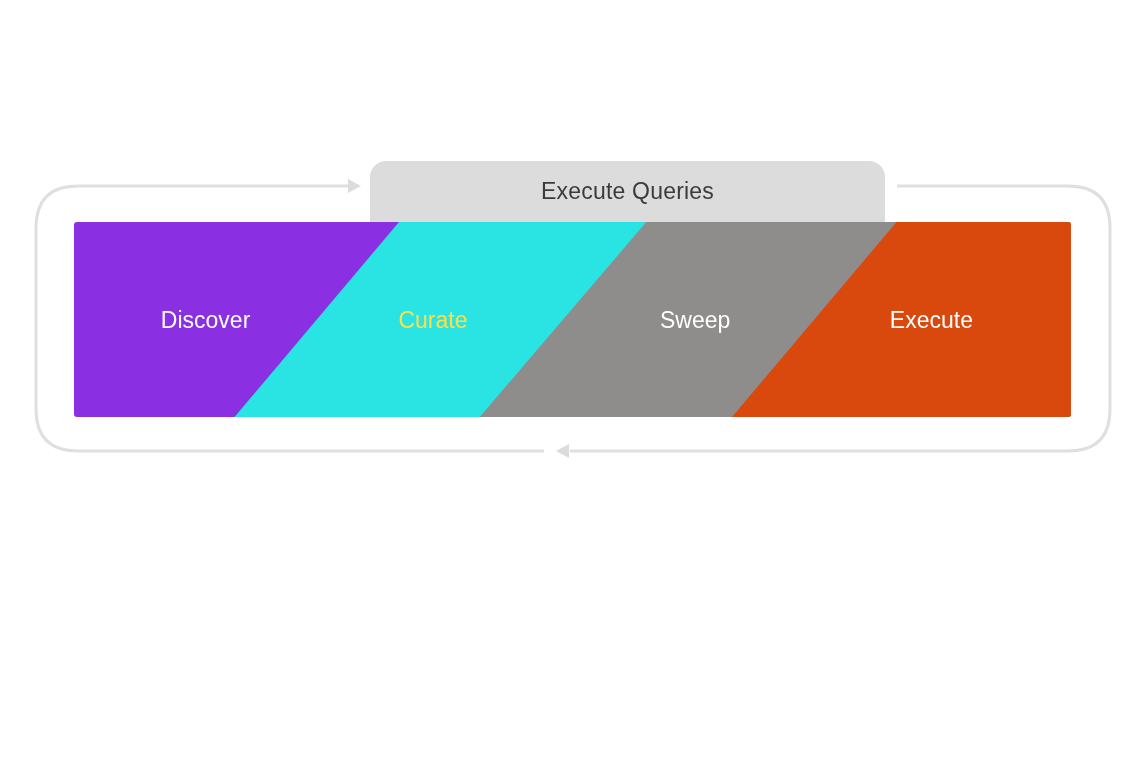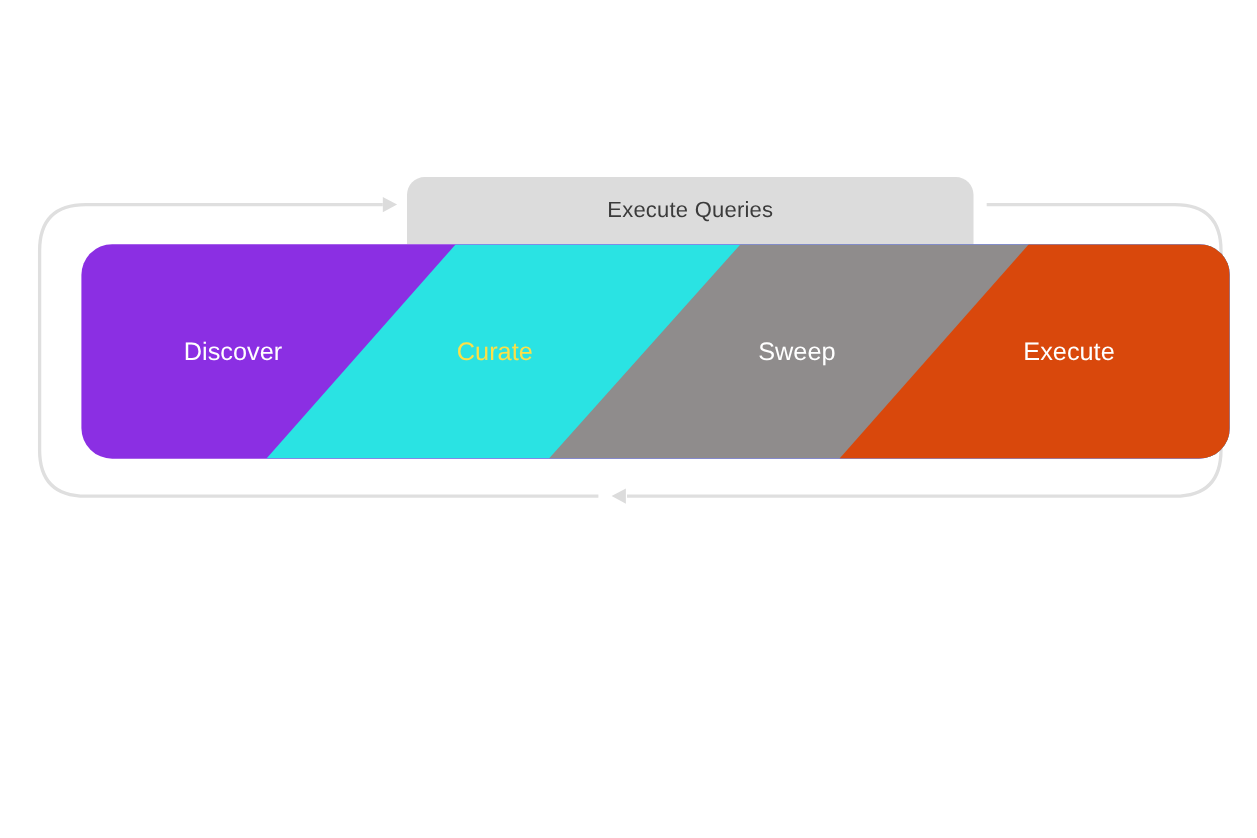--- a/index.html
+++ b/index.html
@@ -31,34 +31,33 @@
     width: 515px;
     height: 61px;
     background: #dcdcdc;
     border-radius: 16px 16px 0 0;
     display: flex;
     align-items: center;
     justify-content: center;
   }
   .exec-box .label {
     color: #3b3b3b;
-    font-size: 20px;
+    font-size: 23px;
     letter-spacing: 0.2px;
   }
   
   .bar {
     position: absolute;
     left: 74px;
     top: 222px;
     width: 997px;
     height: 195px;
-    border-radius: 28px;
+    border-radius: 3px;
     overflow: hidden;
     background: #8b2fe3; 
-    padding-left: 47px;
   }
   .seg {
     position: absolute;
     inset: 0;
   }
   .seg-curate {
     background: #2ae3e3;
     clip-path: polygon(32.6% 0, 100% 0, 100% 100%, 16.1% 100%);
   }
   .seg-sweep {

